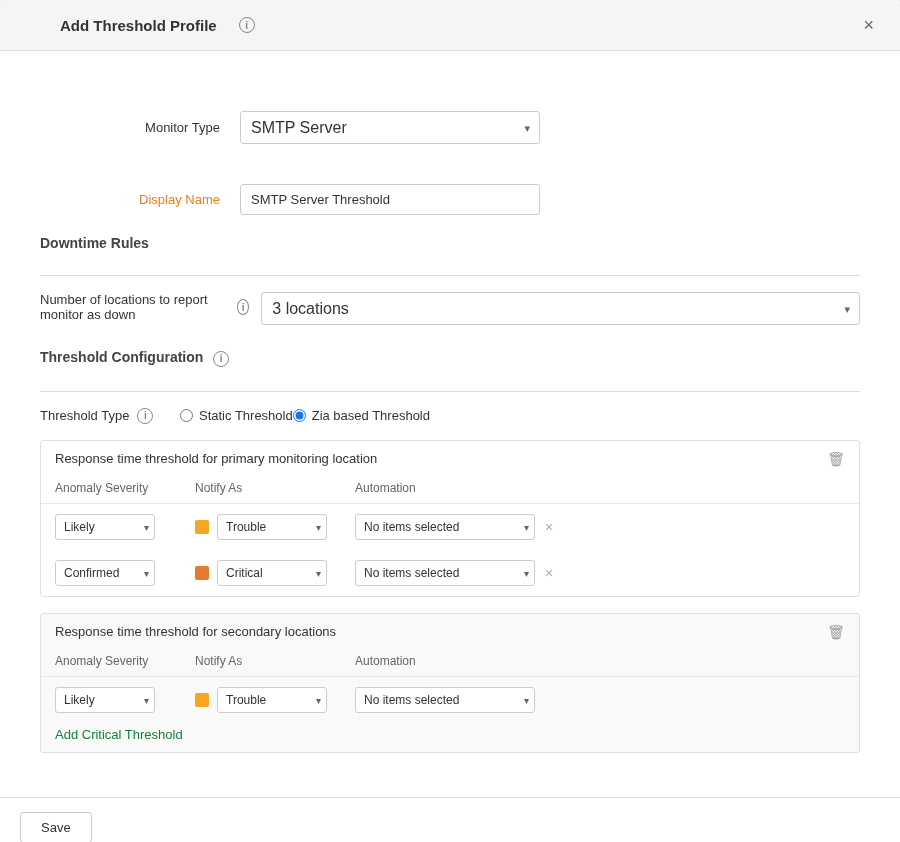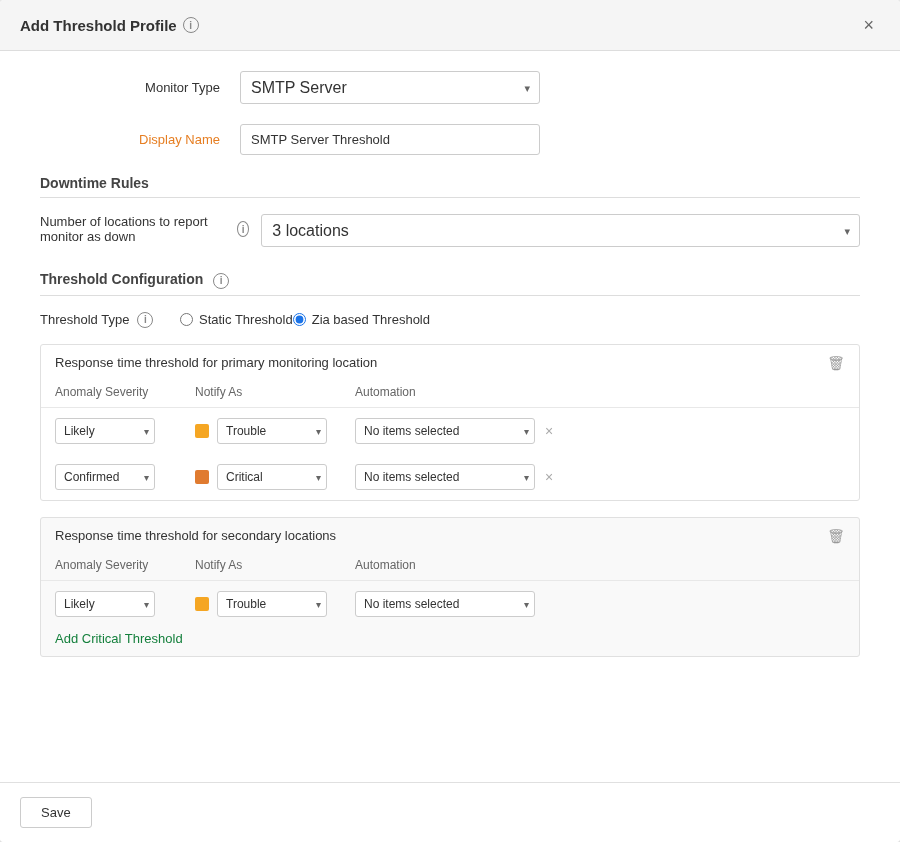--- a/index.html
+++ b/index.html
@@ -29,21 +29,22 @@
       background: #f5f5f5;
       border-bottom: 1px solid #ddd;
       border-radius: 4px 4px 0 0;
     }
     .modal-title {
       font-size: 15px;
       font-weight: 600;
       color: #333;
       display: flex;
       align-items: center;
-      gap: 6px;
+      gap: 22px;
+      margin-left: 40px;
     }
     .info-icon {
       display: inline-flex;
       align-items: center;
       justify-content: center;
       width: 16px;
       height: 16px;
       border-radius: 50%;
       border: 1.5px solid #888;
       color: #888;
@@ -62,20 +63,21 @@
     }
     .modal-body {
       flex: 1;
       padding: 20px 40px;
       overflow-y: auto;
     }
     .form-row {
       display: flex;
       align-items: center;
       margin-bottom: 20px;
+      margin-top: 40px;
     }
     .form-label {
       width: 200px;
       text-align: right;
       padding-right: 20px;
       font-size: 13px;
       color: #333;
       font-weight: 500;
     }
     .form-label.required {
@@ -116,21 +118,21 @@
       padding: 7px 10px;
       border: 1px solid #ccc;
       border-radius: 3px;
       font-size: 13px;
       color: #333;
     }
     .section-title {
       font-size: 14px;
       font-weight: 600;
       color: #444;
-      padding-bottom: 6px;
+      padding-bottom: 24px;
       border-bottom: 1px solid #ddd;
       margin-bottom: 16px;
     }
     .section {
       margin-bottom: 24px;
     }
     .downtime-row {
       display: flex;
       align-items: flex-start;
       gap: 12px;

